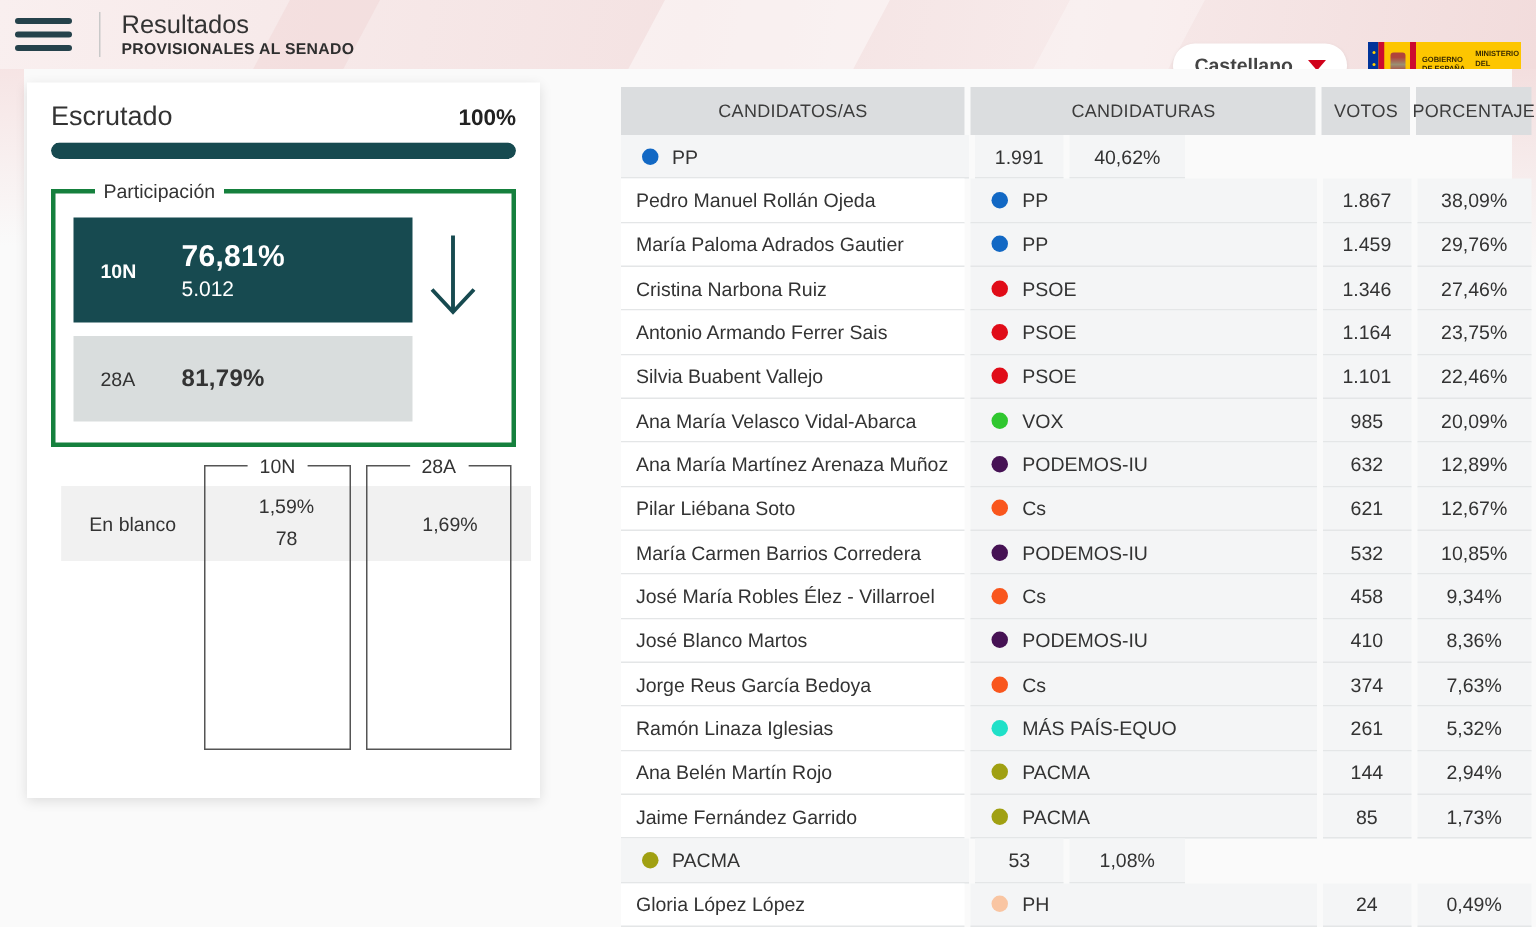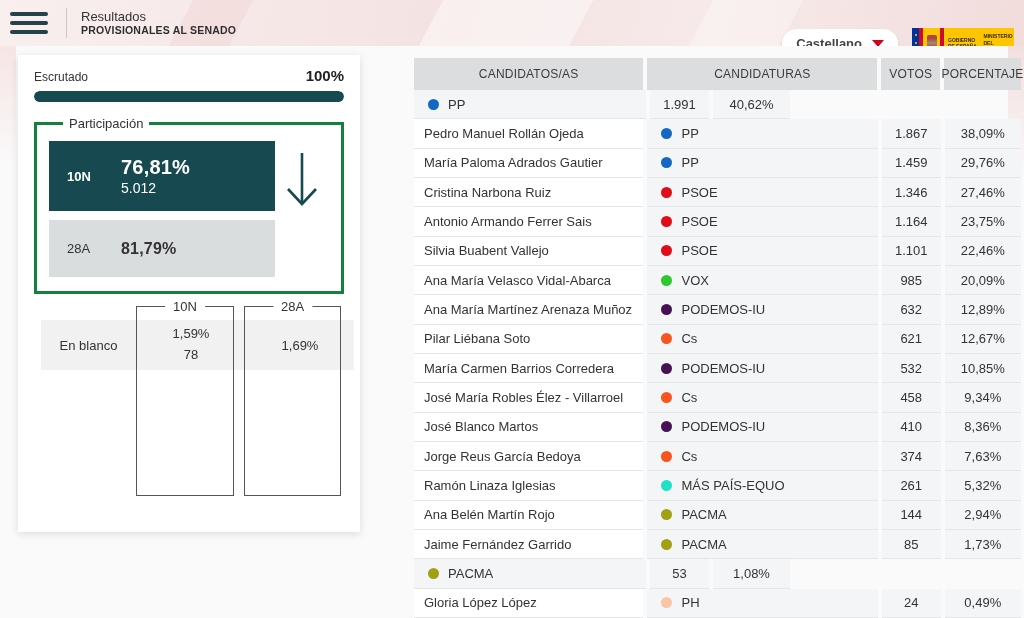--- a/index.html
+++ b/index.html
@@ -17,42 +17,42 @@
 
   .topbar-inner { position:relative; height:100%; display:flex; align-items:center; z-index:2; }
   .hamburger { margin-left:10px; width:38px; cursor:pointer; }
   .hamburger .bar { height:4px; background:#25424b; border-radius:2px; margin:5px 0; }
   .logo { display:flex; align-items:center; margin-left:22px; }
   .logo-num { font-size:38px; font-weight:800; color:#d11438; letter-spacing:-1px; line-height:1; }
   .logo-env { margin-left:2px; transform:rotate(-10deg); margin-top:2px; }
   .logo-txt { margin-left:8px; font-size:13px; font-weight:700; color:#ca4f5a; line-height:1.25; }
   .hdr-divider { width:1px; height:30px; background:#c9c9c9; margin:0 14px 0 18px; }
   .hdr-title { line-height:1.15; }
-  .hdr-title .t1 { font-size:13px; color:#333; }
+  .hdr-title .t1 { font-size:17px; color:#333; }
   .hdr-title .t2 { font-size:10.5px; font-weight:700; color:#2e2e2e; letter-spacing:.2px; }
 
   .hdr-right { margin-left:auto; display:flex; align-items:center;margin-top:40px; }
   .lang-pill { background:#fff; border-radius:16px; height:29px; padding:0 14px; display:flex; align-items:center; gap:10px; box-shadow:0 1px 3px rgba(0,0,0,.08); cursor:pointer; }
   .lang-pill span.lbl { font-size:13px; font-weight:700; color:#444; }
   .caret { width:0; height:0; border-left:6px solid transparent; border-right:6px solid transparent; border-top:7px solid #d0021b; }
   .gov-logo { margin:0 10px 0 14px; width:102px; height:30px; background:#fdc600; display:flex; align-items:stretch; }
   .gov-flag { display:flex; }
   .gov-eu { width:7px; background:#003399; display:flex; flex-direction:column; justify-content:space-evenly; align-items:center; }
   .gov-eu i { width:2px; height:2px; background:#ffd400; border-radius:50%; }
   .gov-red { width:4px; background:#cc0b2f; }
   .gov-yellow { width:17px; background:#fdc600; display:flex; align-items:center; justify-content:center; }
   .gov-emblem { width:10px; height:16px; background:linear-gradient(180deg,#b0433c 20%,#9b8f72 50%,#b0433c 80%); border-radius:2px; }
   .gov-texts { flex:1; display:flex; align-items:center; }
   .gov-t { flex:1; font-size:5px; font-weight:700; color:#3a2b00; line-height:1.3; padding-left:4px; text-transform:uppercase; }
   .gov-sep { width:1px; background:#fff; margin:4px 0; }
 
   
   .left-card { position:absolute; left:18px; top:55px; width:342px; height:477px; background:#fff; box-shadow:0 2px 8px rgba(0,0,0,.12); z-index:2; padding:12px 16px 0 16px; }
   .escrutado-row { display:flex; justify-content:space-between; align-items:baseline; }
-  .escrutado-row .lbl { font-size:12px; color:#333; }
+  .escrutado-row .lbl { font-size:18px; color:#333; }
   .escrutado-row .val { font-size:15px; font-weight:700; color:#222; }
   .progress-track { margin-top:7px; height:11px; border-radius:6px; background:#e8eaea; overflow:hidden; }
   .progress-fill { height:100%; border-radius:6px; background:#174a50; }
 
   fieldset.participacion { margin-top:14px; border:3px solid #15803d; padding:10px 12px 14px 12px; }
   fieldset.participacion legend { font-size:13px; color:#333; padding:0 6px; margin-left:14px; }
   .part-grid { display:flex; }
   .part-boxes { flex:1; }
   .pbox { display:flex; align-items:center; }
   .pbox.teal { background:#174a50; color:#fff; height:70px; }

